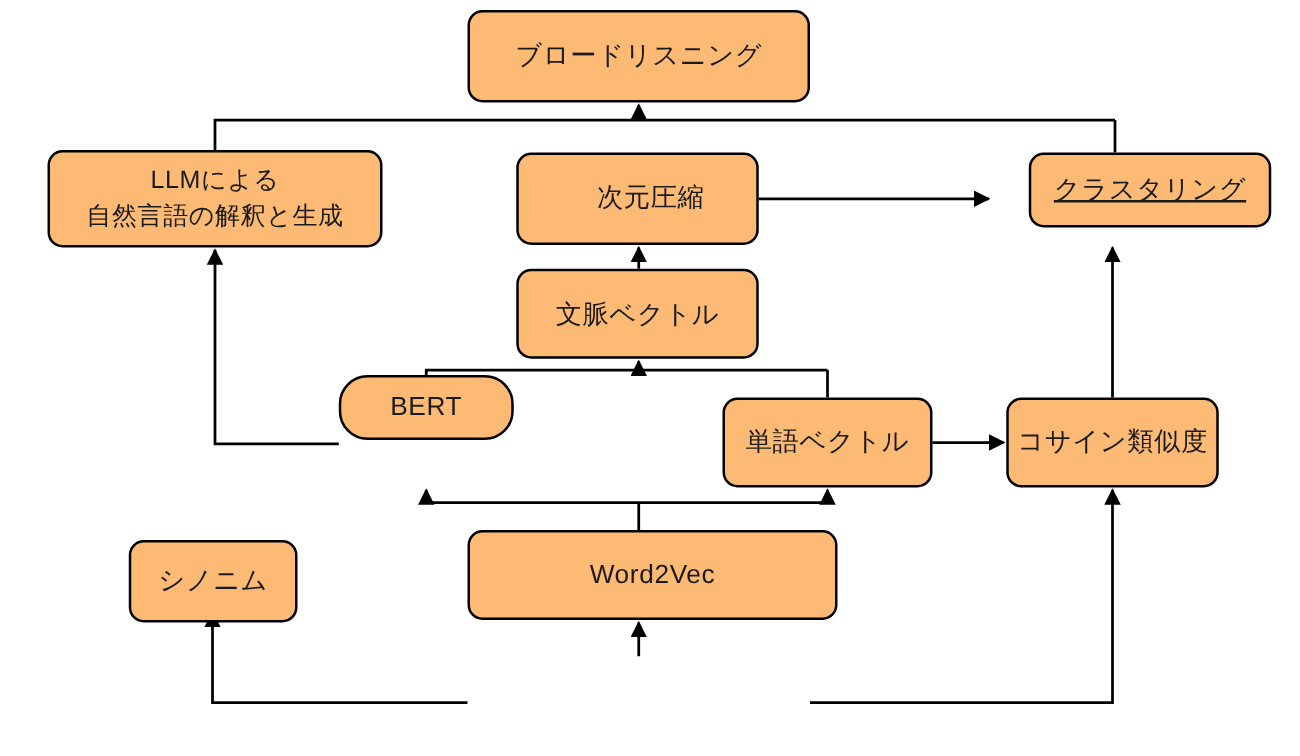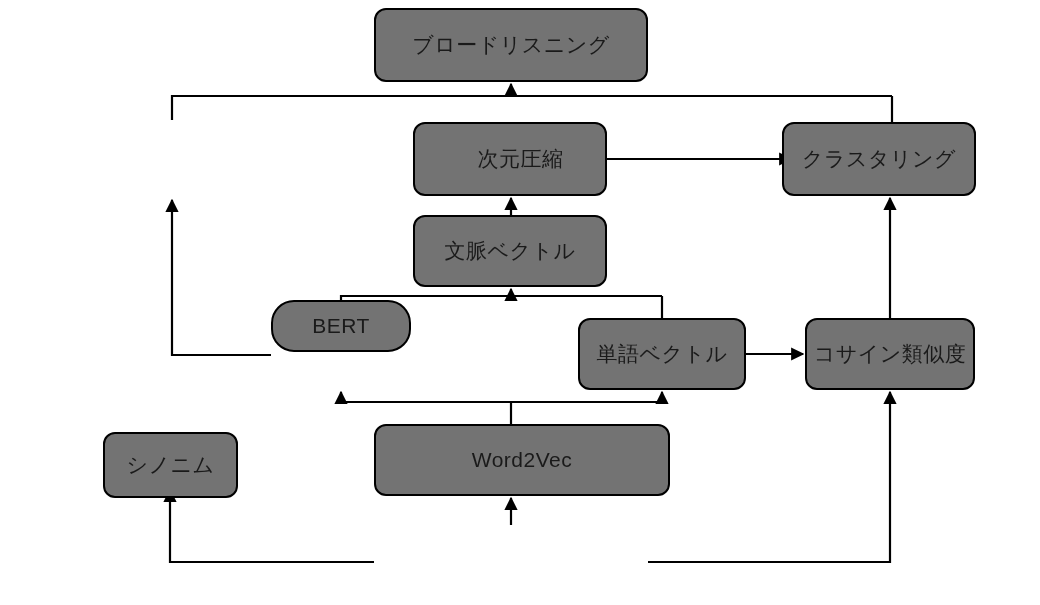--- a/index.html
+++ b/index.html
@@ -23,21 +23,21 @@
     left: 0;
     top: 0;
     width: 1040px;
     height: 605px;
   }
   .node {
     position: absolute;
     box-sizing: border-box;
     border: 2px solid #000000;
     border-radius: 12px;
-    background: #737373;
+    background: #fdba74;
     display: flex;
     align-items: center;
     justify-content: center;
     text-align: center;
     color: #1a1a1a;
     font-size: 21px;
     line-height: 1.35;
     letter-spacing: 0.5px;
     white-space: pre-line;
     z-index: 2;
@@ -87,22 +87,24 @@
       <path d="M 511 525 L 511 498" marker-end="url(#arrowhead)"></path>
 
       <path d="M 374 562 L 170 562 L 170 490" marker-end="url(#arrowhead)"></path>
 
       <path d="M 648 562 L 890 562 L 890 392" marker-end="url(#arrowhead)"></path>
 
     </g>
   </svg>
 
   <div class="node" style="left: 374px; top: 8px; width: 274px; height: 74px;">ブロードリスニング</div>
+  <div class="node two-line" style="left: 38px; top: 120px; width: 268px; height: 78px;">LLMによる
+自然言語の解釈と生成</div>
   <div class="node" style="left: 413px; top: 122px; width: 194px; height: 74px; padding-left: 21px;">次元圧縮</div>
-  <div class="node" style="left: 782px; top: 122px; width: 194px; height: 74px;">クラスタリング</div>
+  <div class="node" style="left: 823px; top: 122px; width: 194px; height: 60px; text-decoration: underline;">クラスタリング</div>
   <div class="node" style="left: 413px; top: 215px; width: 194px; height: 72px; font-family: Liberation Serif, serif;">文脈ベクトル</div>
   <div class="node" style="left: 271px; top: 300px; width: 140px; height: 52px; border-radius: 23px;">BERT</div>
   <div class="node" style="left: 805px; top: 318px; width: 170px; height: 72px;">コサイン類似度</div>
   <div class="node" style="left: 578px; top: 318px; width: 168px; height: 72px;">単語ベクトル</div>
   <div class="node" style="left: 103px; top: 432px; width: 135px; height: 66px;">シノニム</div>
   <div class="node" style="left: 374px; top: 424px; width: 296px; height: 72px;">Word2Vec</div>
 
 </div>
 
 </body></html>

